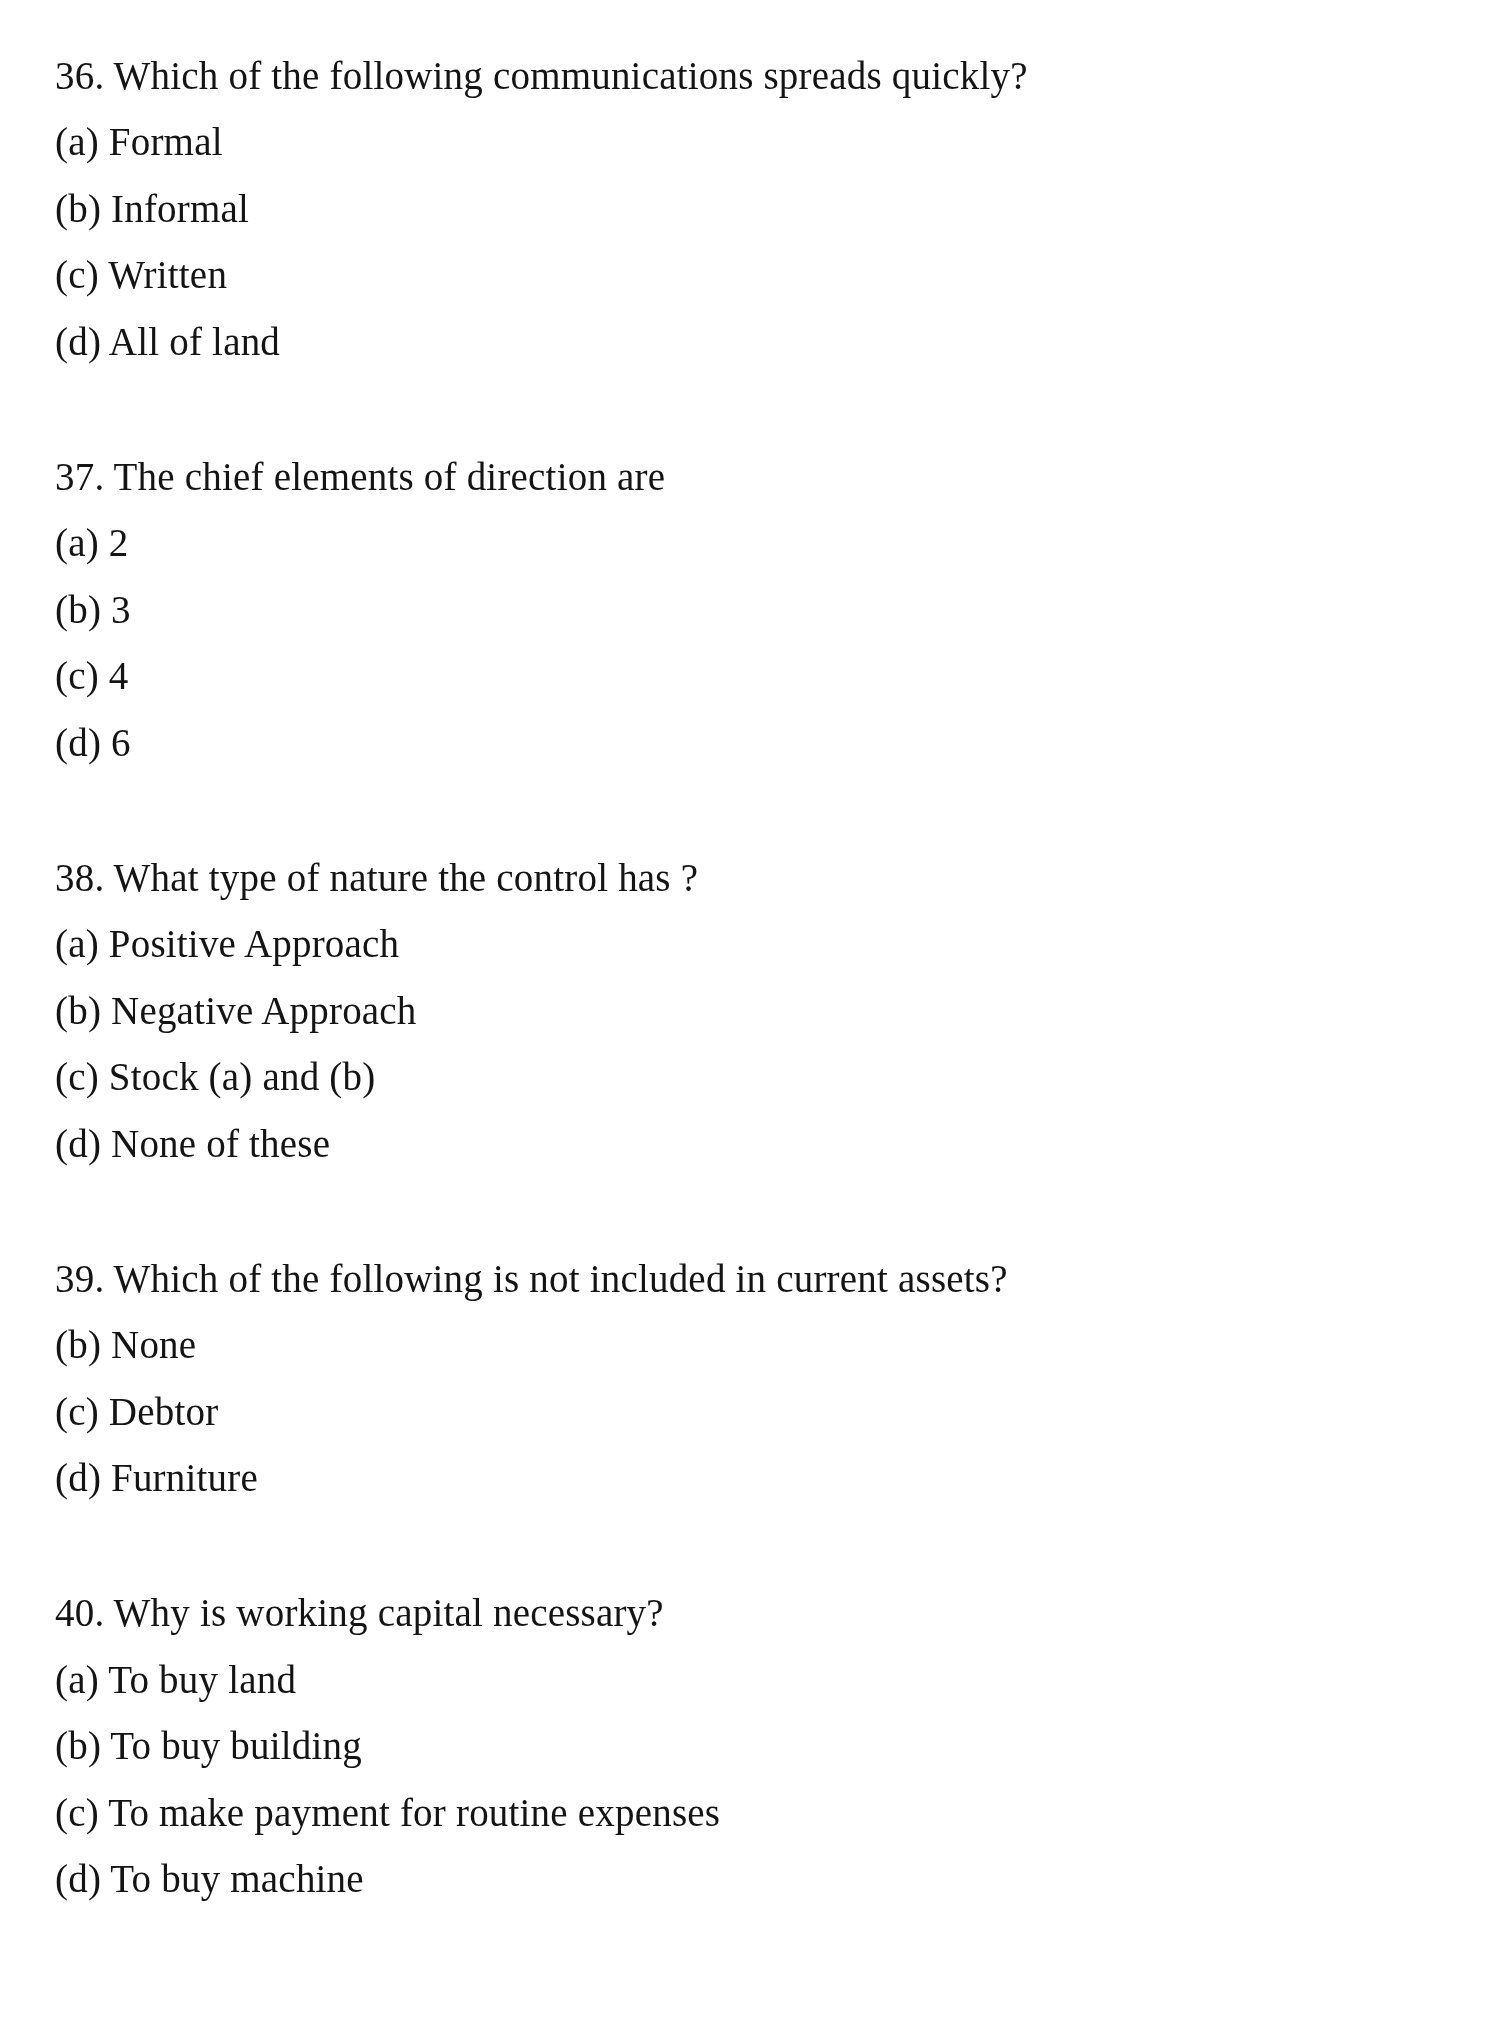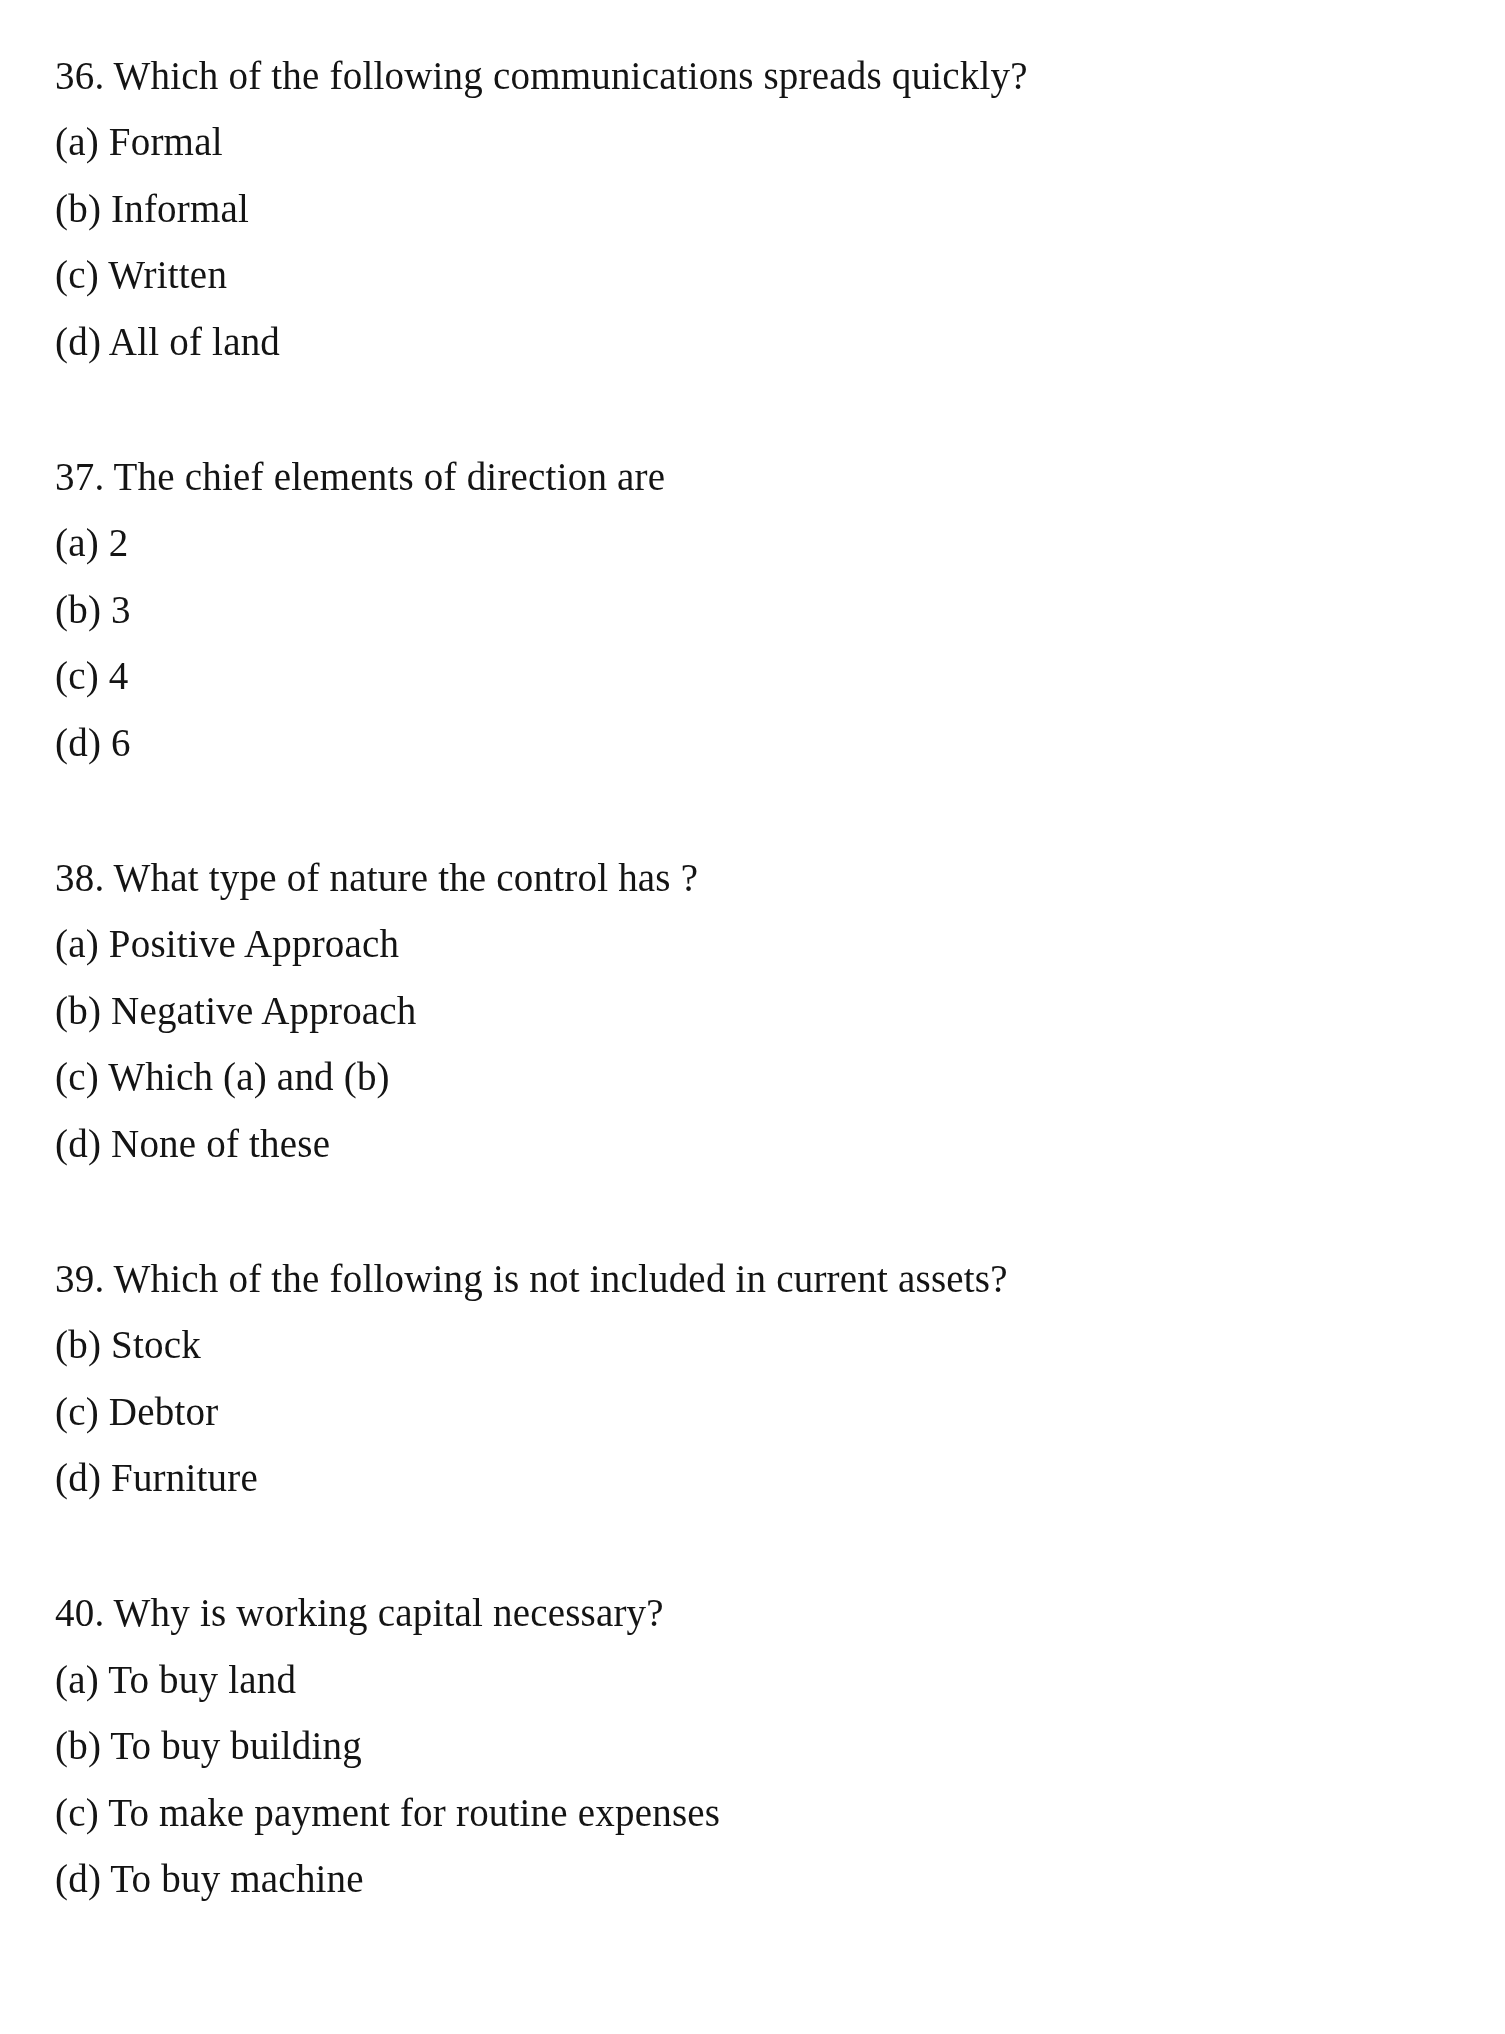--- a/index.html
+++ b/index.html
@@ -52,27 +52,27 @@
     <div class="line">(a) 2</div>
     <div class="line">(b) 3</div>
     <div class="line">(c) 4</div>
     <div class="line">(d) 6</div>
   </section>
 
   <section class="question-block">
     <div class="line">38. What type of nature the control has ?</div>
     <div class="line">(a) Positive Approach</div>
     <div class="line">(b) Negative Approach</div>
-    <div class="line">(c) Which (a) and (b)</div>
+    <div class="line">(c) Stock (a) and (b)</div>
     <div class="line">(d) None of these</div>
   </section>
 
   <section class="question-block">
     <div class="line">39. Which of the following is not included in current assets?</div>
-    <div class="line">(b) Stock</div>
+    <div class="line">(b) None</div>
     <div class="line">(c) Debtor</div>
     <div class="line">(d) Furniture</div>
   </section>
 
   <section class="question-block">
     <div class="line">40. Why is working capital necessary?</div>
     <div class="line">(a) To buy land</div>
     <div class="line">(b) To buy building</div>
     <div class="line">(c) To make payment for routine expenses</div>
     <div class="line">(d) To buy machine</div>

